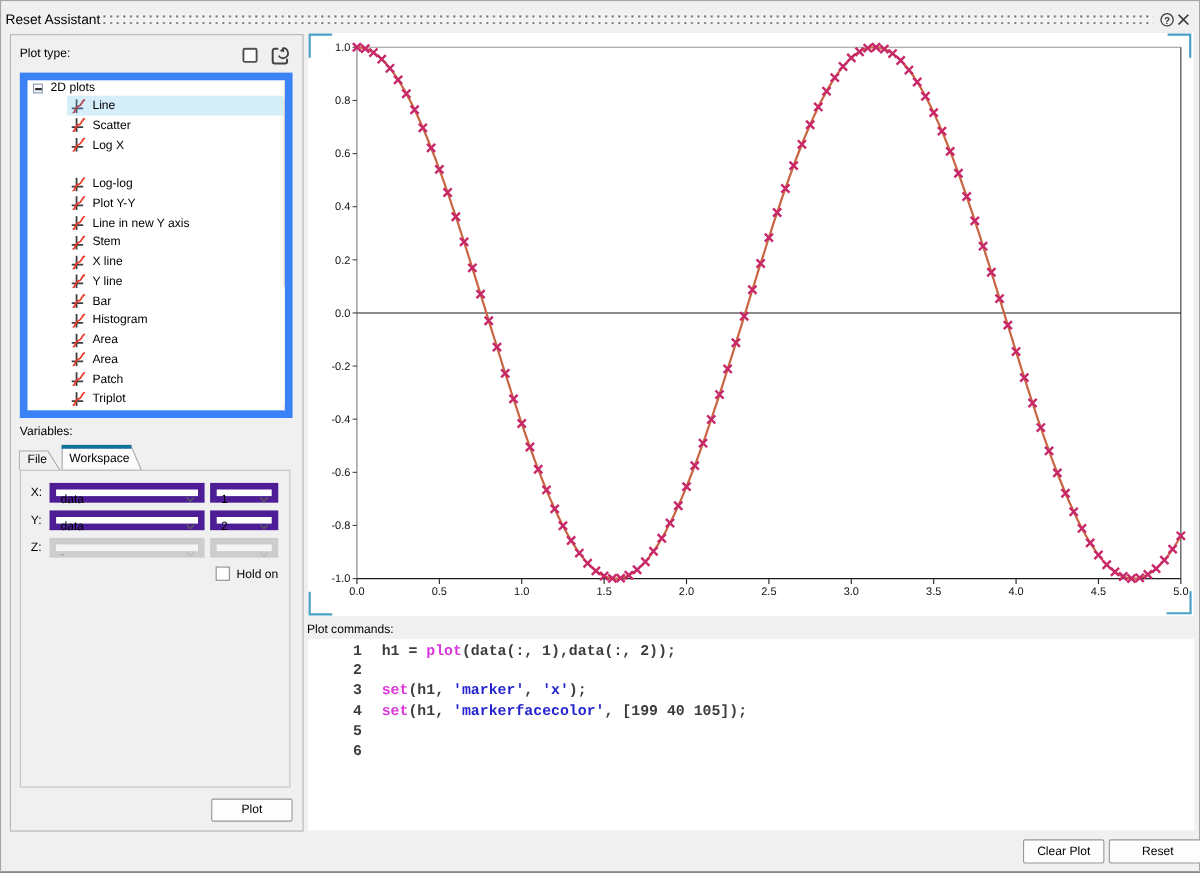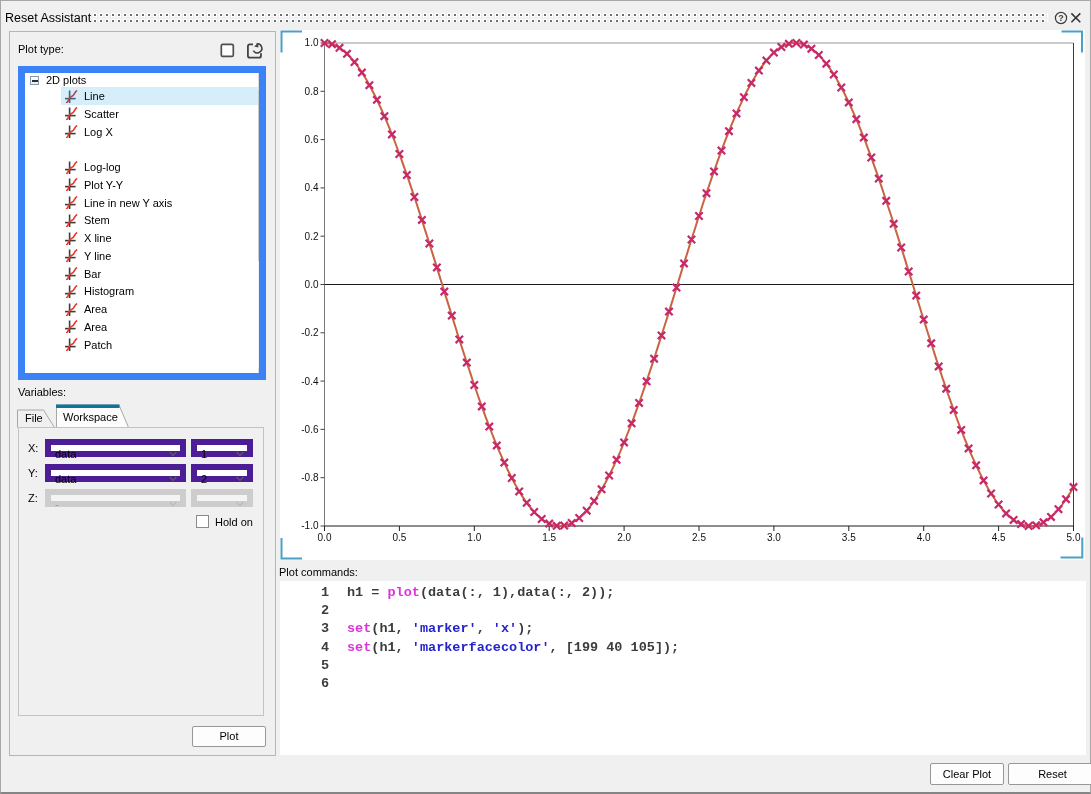--- a/index.html
+++ b/index.html
@@ -175,20 +175,28 @@
       </svg>
       <span>Area</span>
     </div>
     <div class="trow" style="top:262.50px">
       <svg class="ti" viewBox="0 0 13 13">
         <line x1="4.6" y1="0.5" x2="4.6" y2="13" stroke="#3d3d3d" stroke-width="1.6"></line>
         <line x1="0" y1="8.6" x2="10.6" y2="8.6" stroke="#3d3d3d" stroke-width="1.6"></line>
         <path d="M1,12.8 C4.2,12.2 2.6,7.4 6.3,6.6 C10,5.8 8.8,1.8 12.2,0.6" fill="none" stroke="#e8392b" stroke-width="1.6"></path>
       </svg>
       <span>Patch</span>
+    </div>
+    <div class="trow" style="top:280.25px">
+      <svg class="ti" viewBox="0 0 13 13">
+        <line x1="4.6" y1="0.5" x2="4.6" y2="13" stroke="#3d3d3d" stroke-width="1.6"></line>
+        <line x1="0" y1="8.6" x2="10.6" y2="8.6" stroke="#3d3d3d" stroke-width="1.6"></line>
+        <path d="M1,12.8 C4.2,12.2 2.6,7.4 6.3,6.6 C10,5.8 8.8,1.8 12.2,0.6" fill="none" stroke="#e8392b" stroke-width="1.6"></path>
+      </svg>
+      <span>Triplot</span>
     </div>
     <div class="trow" style="top:298.00px">
       <svg class="ti" viewBox="0 0 13 13">
         <line x1="4.6" y1="0.5" x2="4.6" y2="13" stroke="#3d3d3d" stroke-width="1.6"></line>
         <line x1="0" y1="8.6" x2="10.6" y2="8.6" stroke="#3d3d3d" stroke-width="1.6"></line>
         <path d="M1,12.8 C4.2,12.2 2.6,7.4 6.3,6.6 C10,5.8 8.8,1.8 12.2,0.6" fill="none" stroke="#e8392b" stroke-width="1.6"></path>
       </svg>
       <span>Reset</span>
     </div>
   <div class="abs" id="sb">

